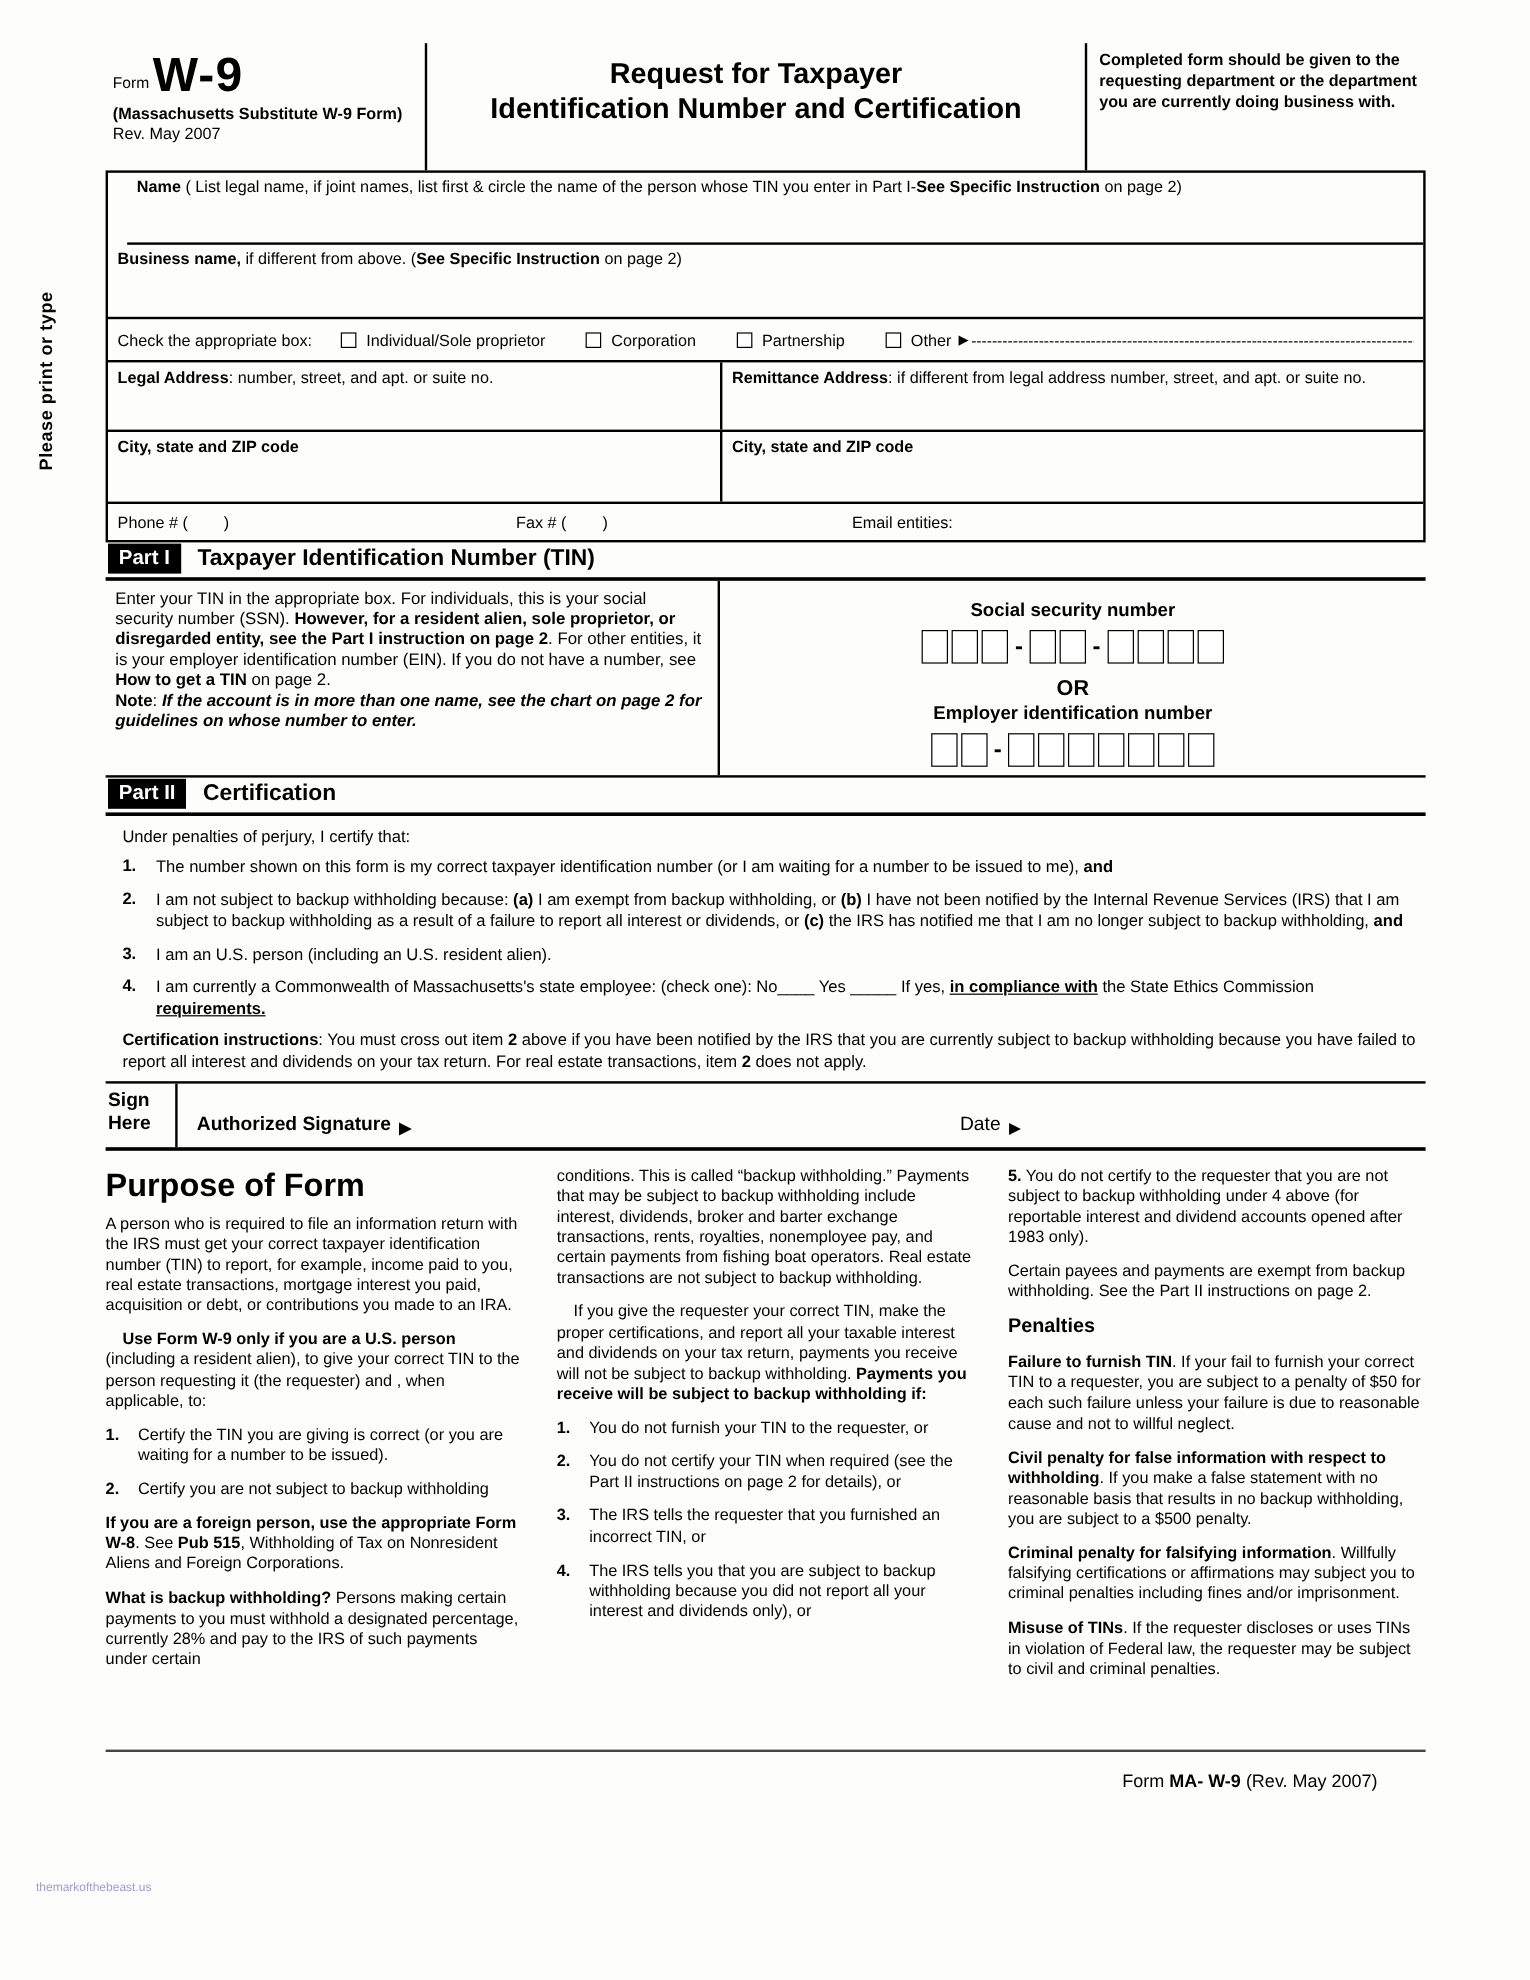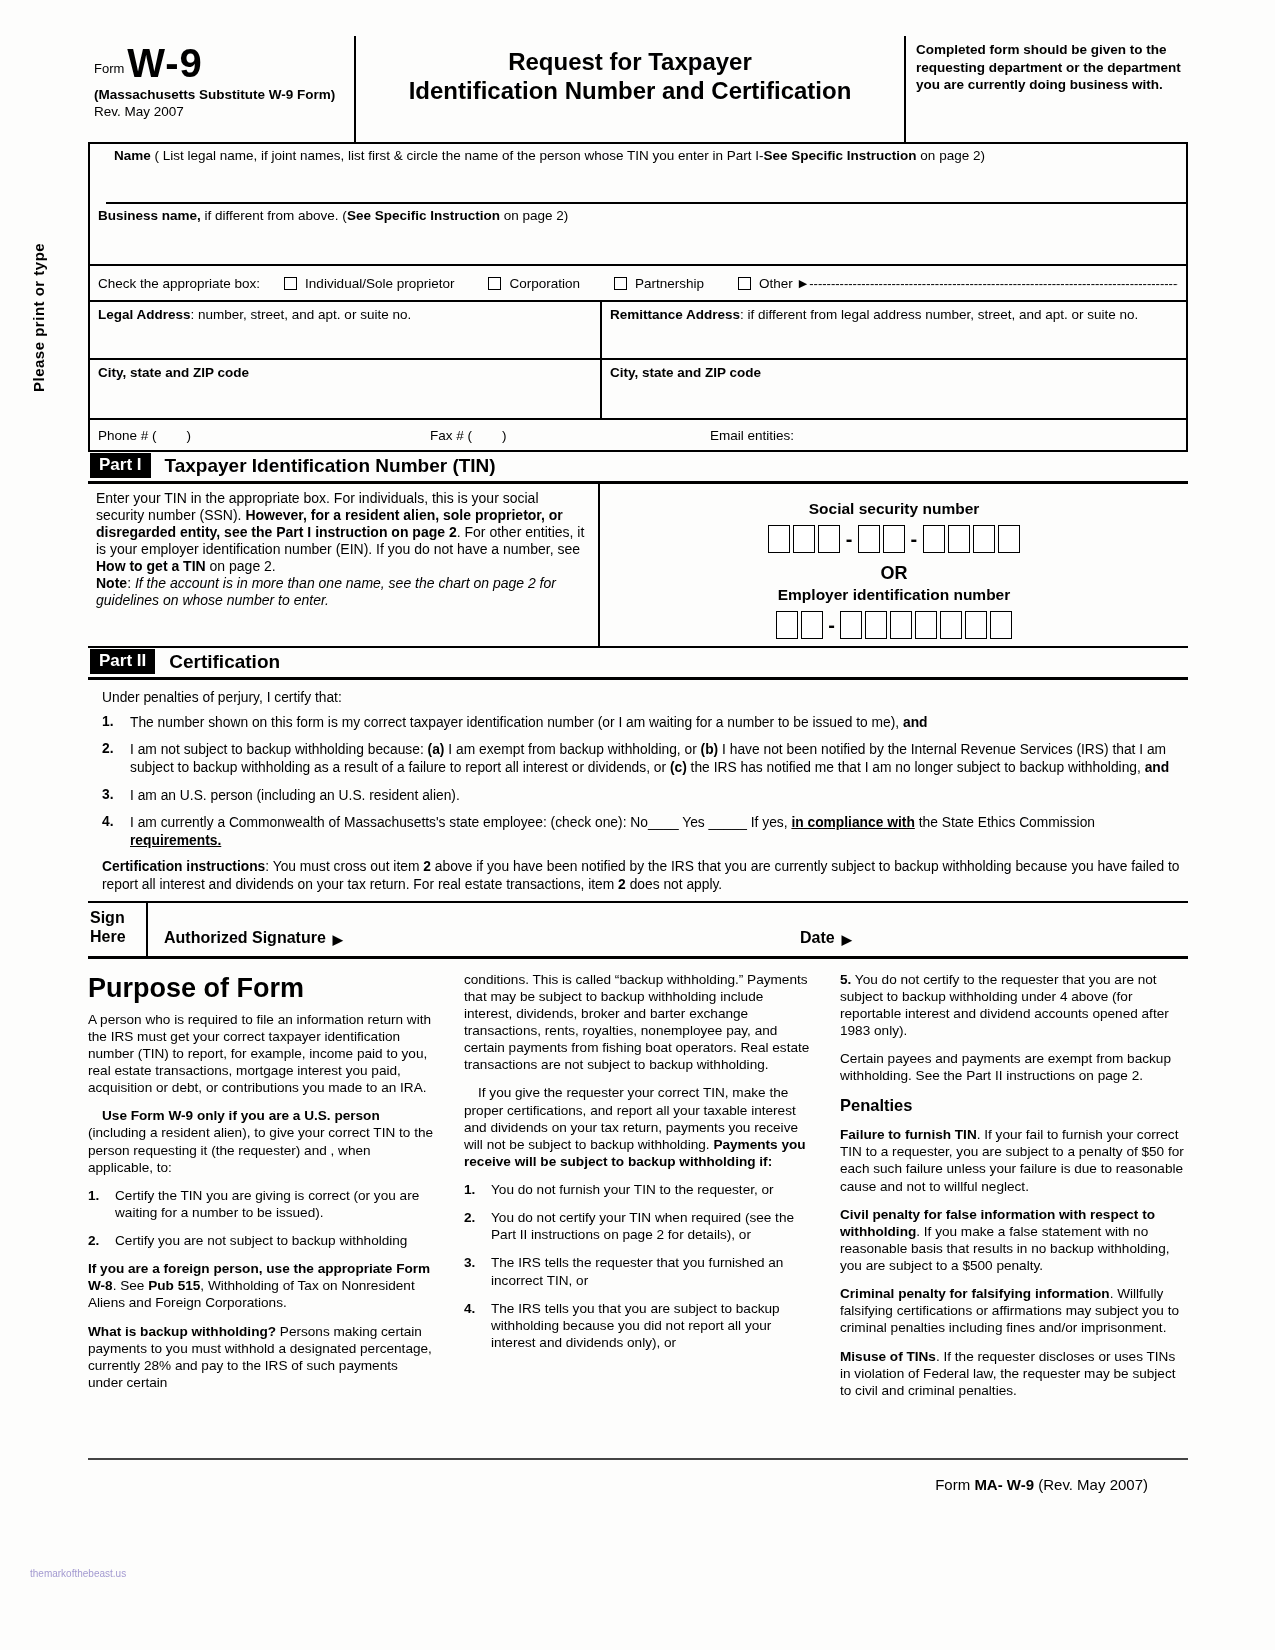--- a/index.html
+++ b/index.html
@@ -3,21 +3,21 @@
 <meta charset="utf-8">
 <style>
   * { margin:0; padding:0; box-sizing:border-box; }
   html,body { background:#e8e8e8; }
   .page {
     position:relative; width:1275px; height:1650px; margin:0 auto;
     background:#fdfdfc; color:#000;
     font-family:"Liberation Sans", sans-serif; overflow:hidden;
   }
   .b { font-weight:bold; }
-  .i { font-style:italic; }
+  .i { font-style:italic;font-weight:bold; }
   .u { text-decoration:underline; }
   .pre { white-space:pre; }
 
   .side-note {
     position:absolute; left:30px; top:392px;
     transform:rotate(-90deg); transform-origin:left top;
     font-weight:bold; font-size:15px; white-space:nowrap; letter-spacing:.5px;
   }
 
   .form-area { position:absolute; left:88px; top:36px; width:1100px; }
@@ -77,21 +77,21 @@
   .p2-intro { margin-bottom:2px; }
   .cert-item { display:flex; margin-top:9px; }
   .cert-num { font-weight:bold; width:28px; flex:none; }
   .cert-txt { flex:1; line-height:1.32; padding-right:4px; }
   .cert-instr { margin-top:8px; line-height:1.32; }
 
   
   .sign-row { display:flex; border-top:2px solid #000; border-bottom:3px solid #000; height:58px; }
   .sign-here { width:60px; border-right:2px solid #000; font-weight:bold; font-size:16px; line-height:1.2; padding:5px 0 0 2px; }
   .sig-area { flex:1; display:flex; align-items:flex-end; padding:0 0 9px 16px; font-weight:bold; font-size:16px; }
-  .date-area { width:388px; display:flex; align-items:flex-end; padding-bottom:9px; font-weight:bold; font-size:16px; }
+  .date-area { width:388px; display:flex; align-items:flex-end; padding-bottom:9px; font-weight:normal; font-size:16px; }
   .sig-arrow { font-size:13px; margin-left:7px; }
 
   
   .columns { display:flex; gap:28px; margin-top:12px; }
   .col { flex:1; font-size:13.6px; line-height:1.26; }
   .purpose-heading { font-size:27px; font-weight:bold; margin:0 0 6px; }
   .penalties-heading { font-size:16.5px; font-weight:bold; margin:2px 0 10px; }
   .col p { margin:0 0 11px; }
   .p-indent { text-indent:14px; }
   .li { display:flex; margin:0 0 11px; }

